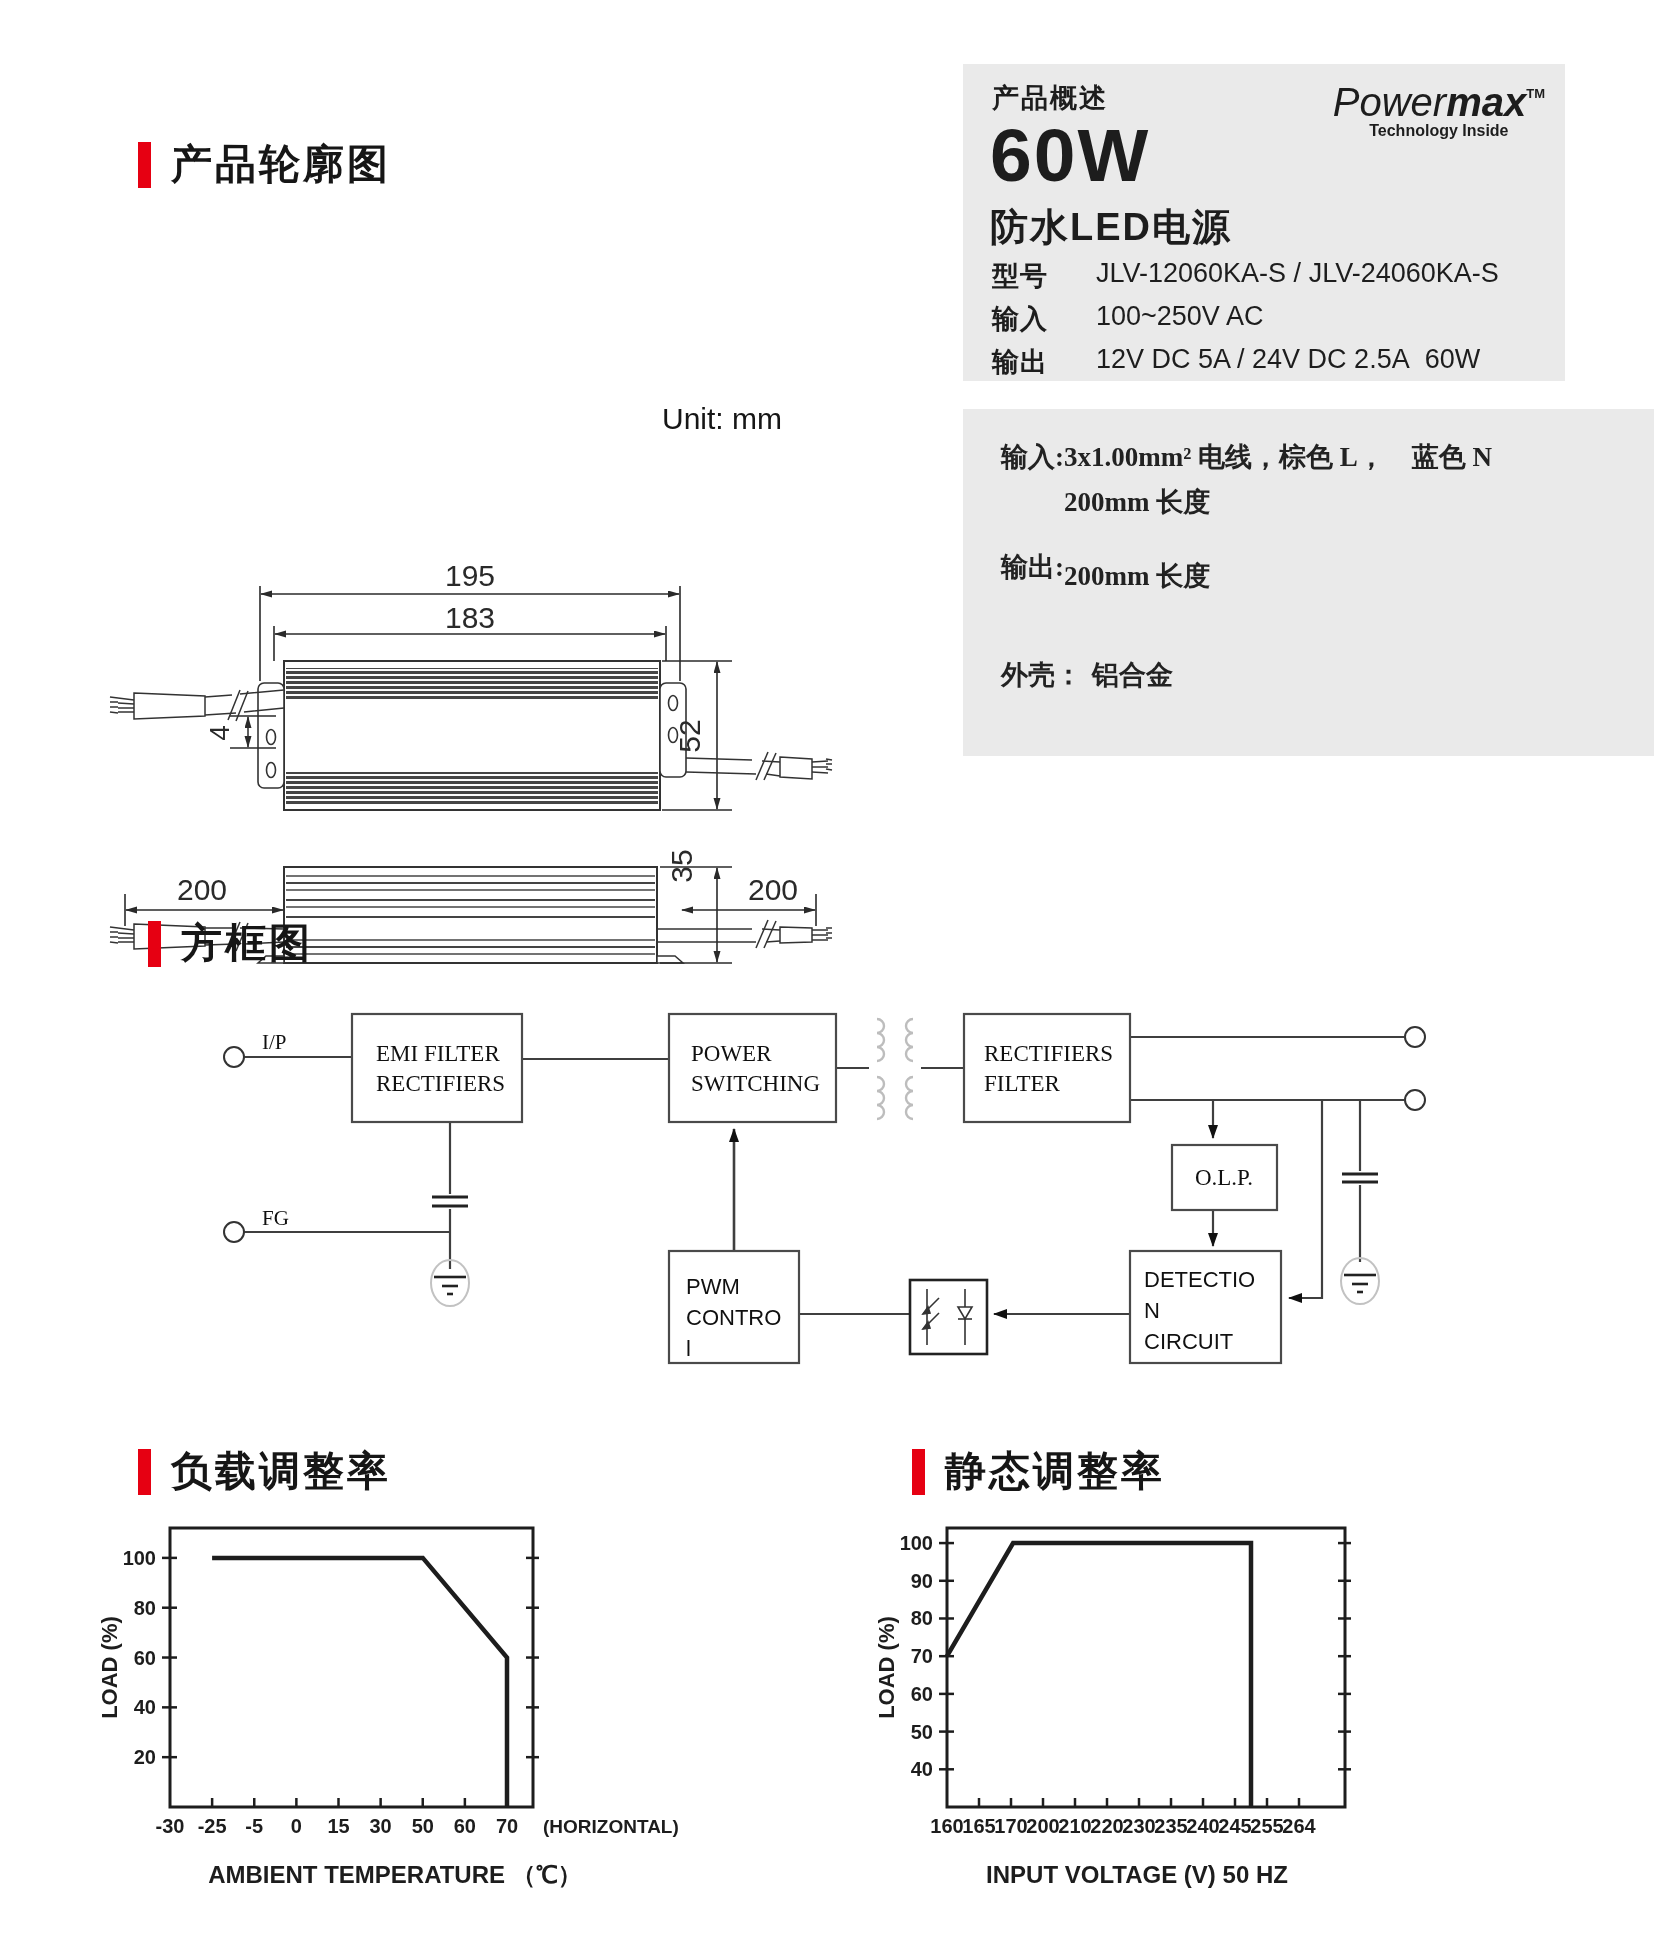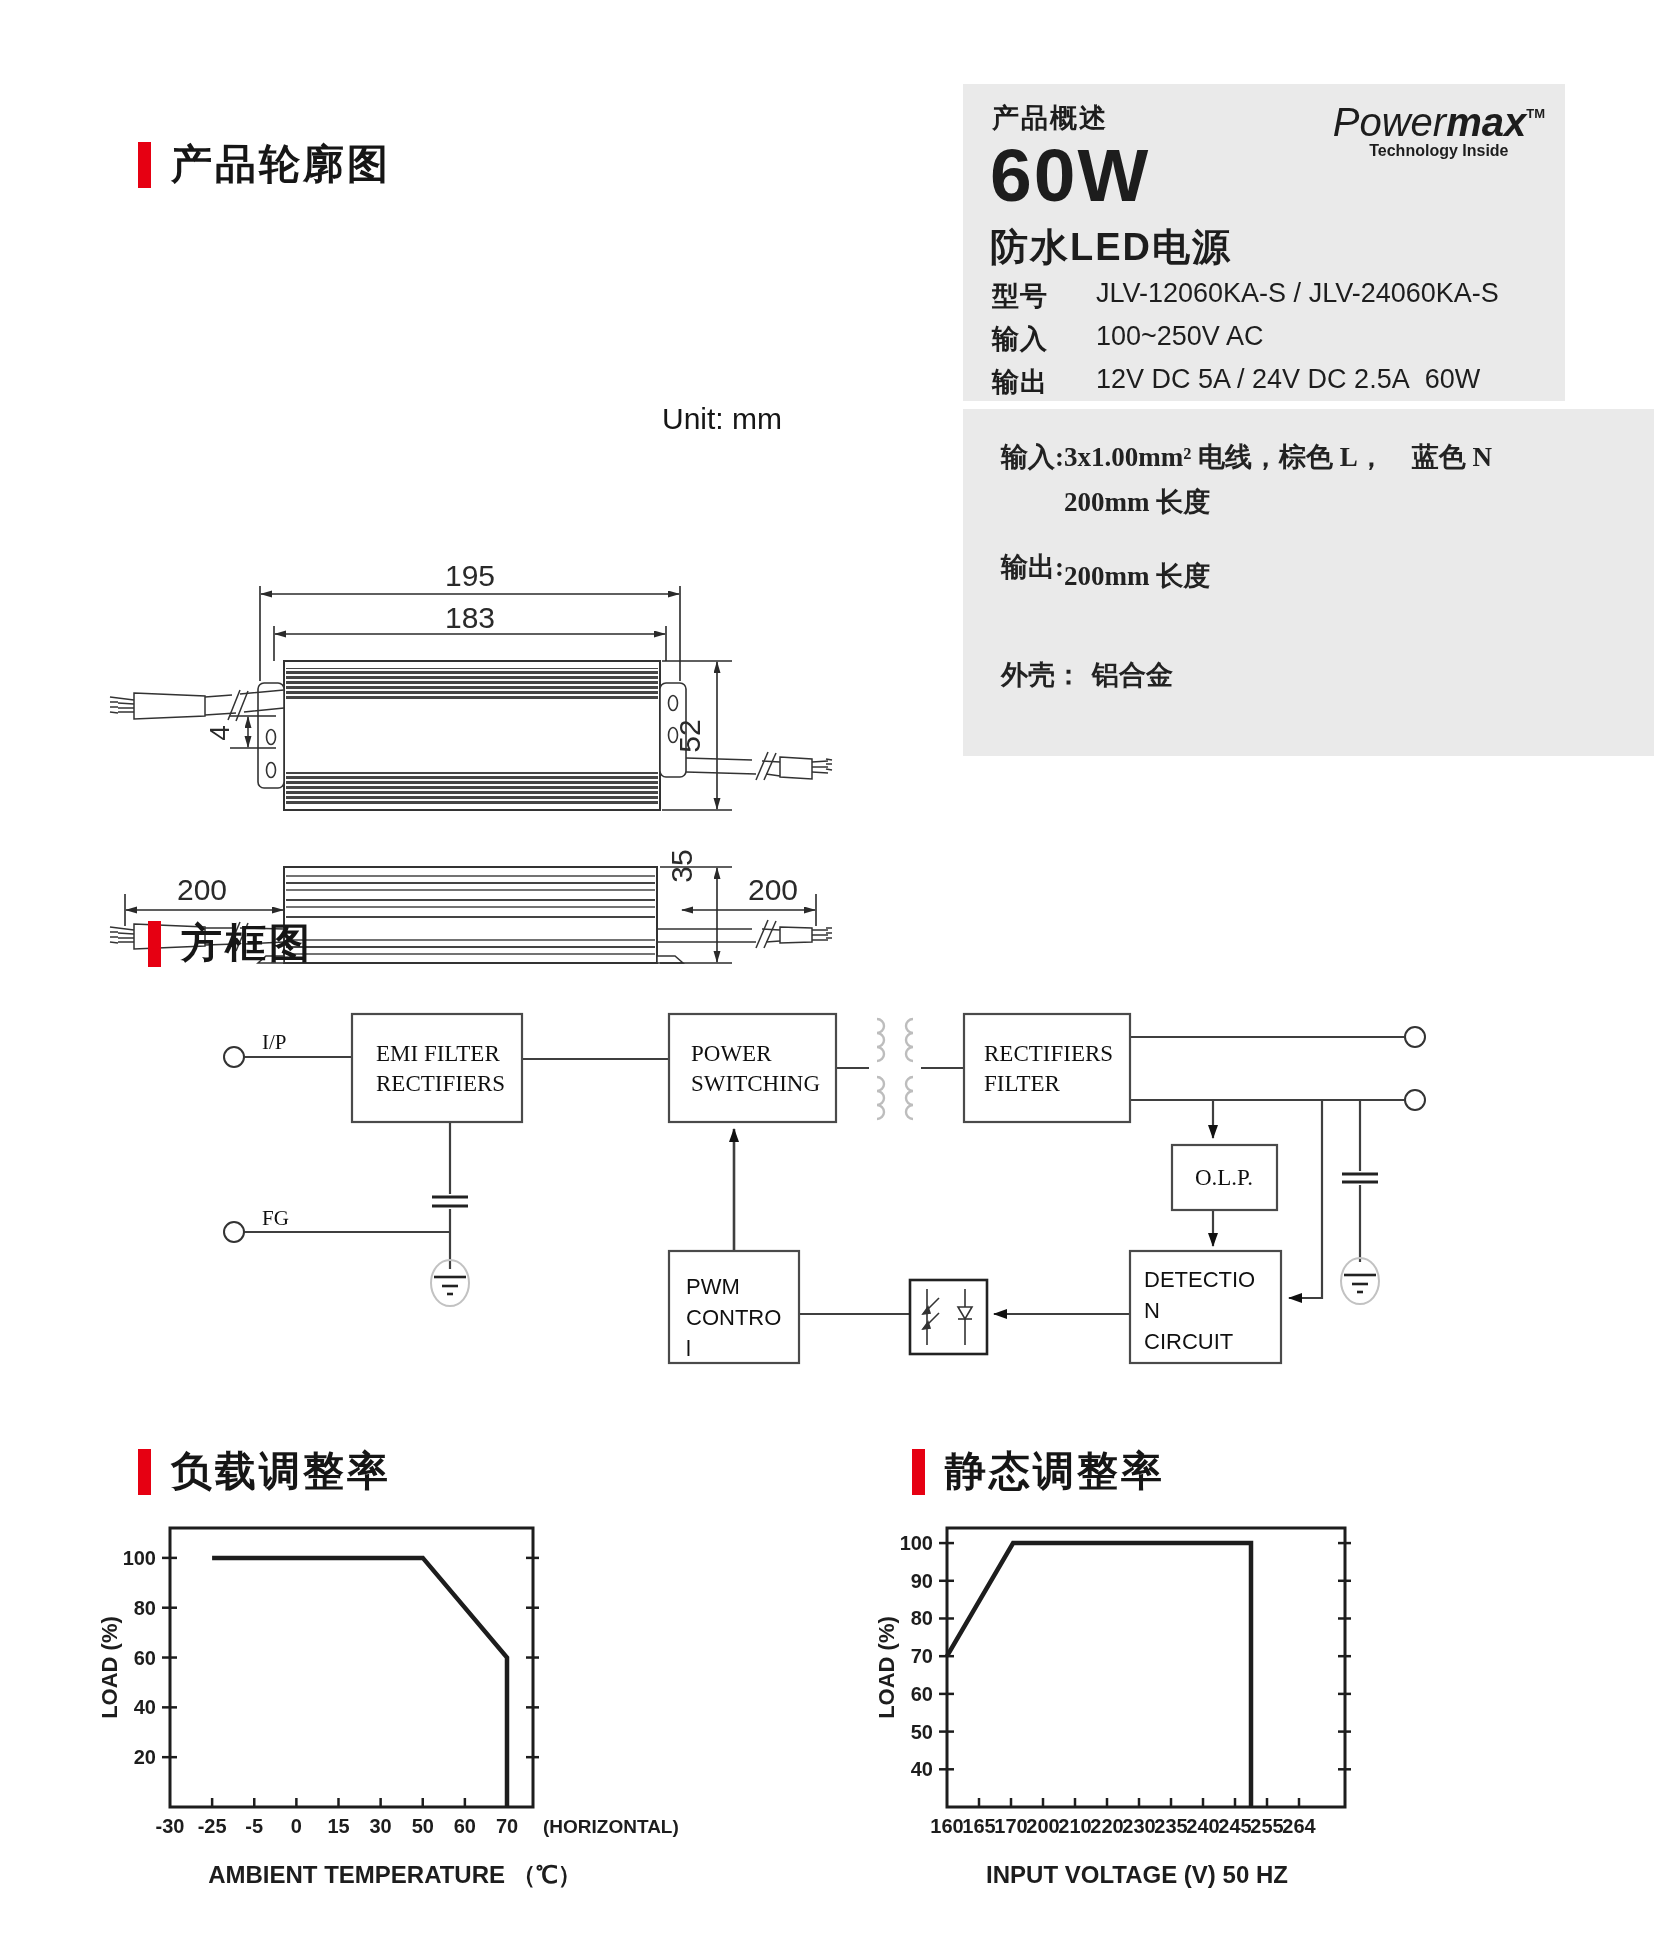--- a/index.html
+++ b/index.html
@@ -15,21 +15,21 @@
     overflow:hidden;
   }
   .abs{position:absolute;}
   
   .heading{position:absolute;display:flex;align-items:center;gap:20px;}
   .hbar{width:13px;height:46px;background:var(--red);}
   .htxt{font-size:41px;font-weight:900;letter-spacing:3px;color:#161616;}
   .unit-label{font-size:30px;font-weight:400;color:#161616;}
   
   .panel{position:absolute;background:var(--panel);}
-  #overview-box{left:963px;top:84px;width:602px;height:317px;}
+  #overview-box{left:963px;top:64px;width:602px;height:317px;}
   .ov-header{position:absolute;left:29px;top:16px;font-size:27px;font-weight:700;letter-spacing:2px;}
   .logo{position:absolute;right:20px;top:18px;text-align:center;}
   .brand{font-size:40px;font-style:italic;letter-spacing:0;line-height:1;white-space:nowrap;}
   .brand .b-light{font-weight:300;}
   .brand .b-bold{font-weight:800;}
   .brand sup{font-size:13px;font-weight:700;font-style:normal;vertical-align:18px;letter-spacing:0;}
   .tagline{font-size:16px;font-weight:700;margin-top:0px;letter-spacing:0;}
   .watt{position:absolute;left:27px;top:48px;font-size:75px;font-weight:900;letter-spacing:2px;}
   .pname{position:absolute;left:27px;top:138px;font-size:38px;font-weight:800;letter-spacing:2px;}
   .ov-rows{position:absolute;left:29px;top:194px;right:16px;}

